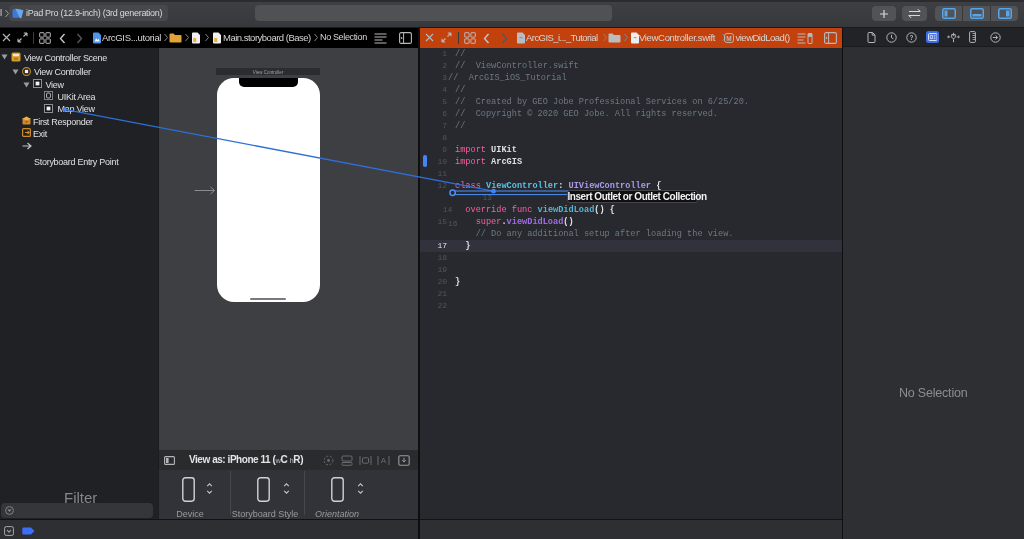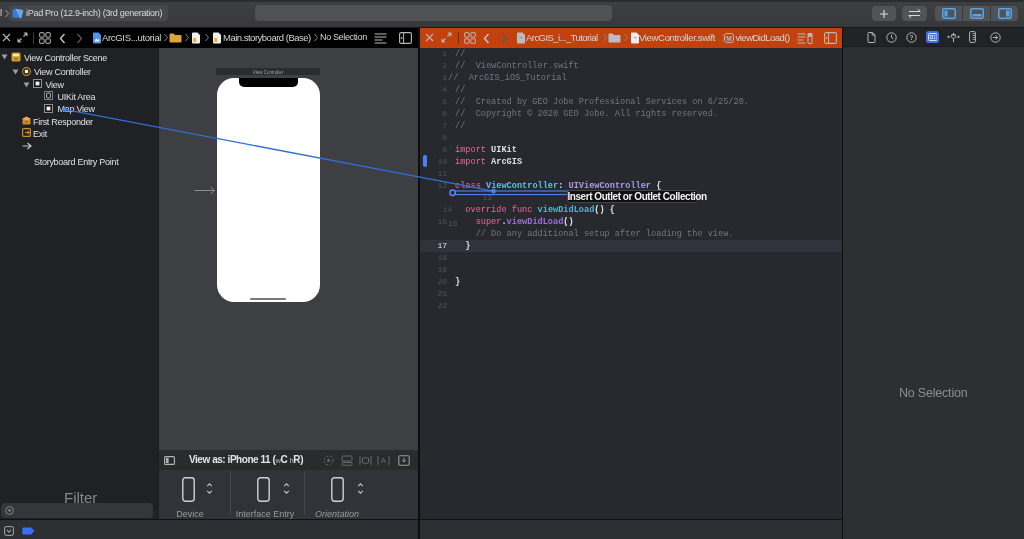--- a/index.html
+++ b/index.html
@@ -320,21 +320,21 @@
     <svg class="abs" style="left:172px;top:7px;" width="13" height="25" viewBox="0 0 13 25">
       <rect x="0.8" y="0.8" width="11.4" height="23.4" rx="2.6" fill="none" stroke="#d2d2d4" stroke-width="1.4"></rect>
     </svg>
     <svg class="abs" style="left:198px;top:12px;" width="7" height="13" viewBox="0 0 7 13">
       <path d="M1.2 4.2 L3.5 1.8 L5.8 4.2 M1.2 8.8 L3.5 11.2 L5.8 8.8" stroke="#c6c6c8" stroke-width="1.1" fill="none"></path>
     </svg>
     <div class="t" style="left:31px;top:39px;width:0;overflow:visible;">
         <span style="position:absolute;transform:translateX(-50%);font-size:9px;color:#9a9a9e;white-space:nowrap;">Device</span>
       </div>
     <div class="t" style="left:106px;top:39px;width:0;overflow:visible;">
-        <span style="position:absolute;transform:translateX(-50%);font-size:9px;color:#9a9a9e;white-space:nowrap;">Interface Entry</span>
+        <span style="position:absolute;transform:translateX(-50%);font-size:9px;color:#9a9a9e;white-space:nowrap;">Storyboard Style</span>
       </div>
     <div class="t" style="left:178px;top:39px;width:0;overflow:visible;">
         <span style="position:absolute;transform:translateX(-50%);font-size:9px;color:#9a9a9e;white-space:nowrap;font-style:italic;">Orientation</span>
       </div>
   </div>
   <div class="abs" id="editor">
     <div class="abs" style="left:0;top:192px;width:423px;height:12px;background:#30333b;"></div>
     <div class="abs" style="left:3px;top:107px;width:3.5px;height:12px;border-radius:1.75px;background:#4584f7;"></div>
     <div id="gutter">
         <div class="gut" style="left:0;top:0px;color:#50555e;">1</div>

